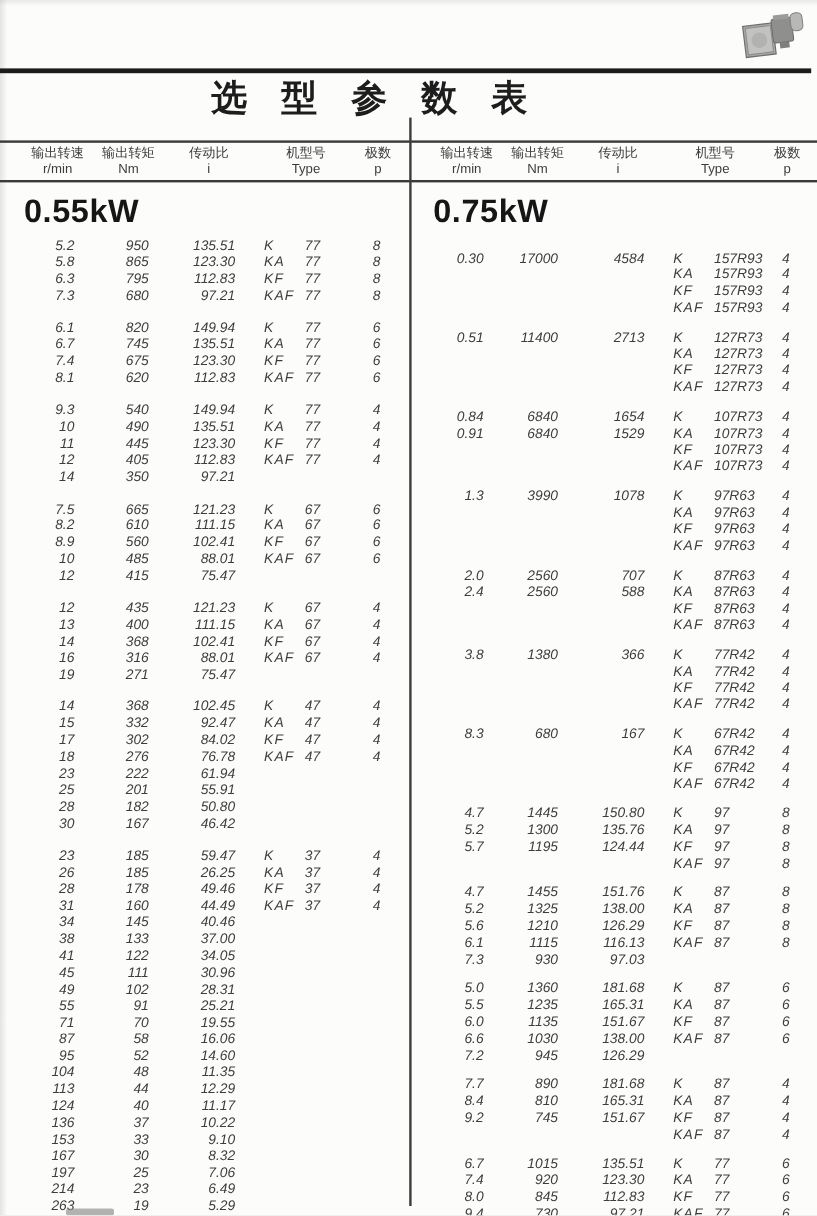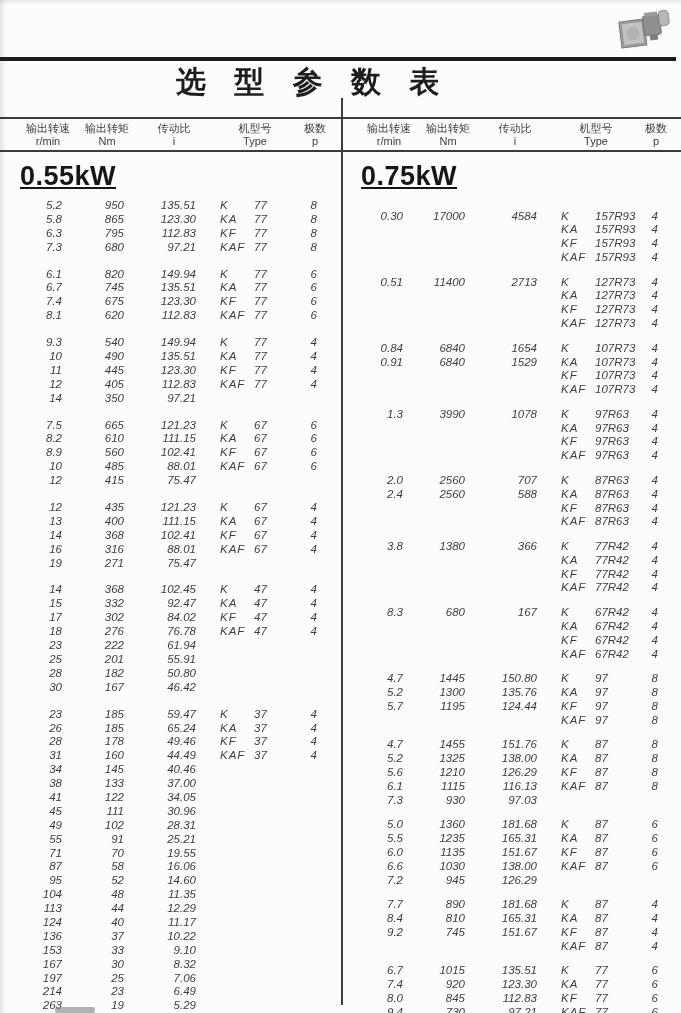--- a/index.html
+++ b/index.html
@@ -33,21 +33,21 @@
   .header-row{
     height:35px;border-top:2px solid #3a3a3a;border-bottom:2px solid #3a3a3a;
     display:grid;grid-template-columns:56px 62px 72px 90px 30px;
     padding-left:20px;box-sizing:border-box;align-content:center;
   }
   .hcell{text-align:center;font-size:11px;line-height:13px;color:#3c3c3c;}
   .hl2{font-size:11px;}
 
   .power-heading{
     height:47px;box-sizing:border-box;padding:9px 0 0 20px;
-    font-size:27px;font-weight:700;color:#161616;letter-spacing:0.5px;text-decoration:underline;
+    font-size:27px;font-weight:700;color:#161616;letter-spacing:0.5px;
   }
 
   .group{margin-top:13px;font-style:italic;}
   .group:first-child{margin-top:0;}
   .s1 .group{margin-top:10.5px;}
 
   .row{
     display:grid;grid-template-columns:56px 62px 72px 44px 46px 30px;
     padding-left:20px;height:13.9px;font-size:11.5px;line-height:13.9px;
     white-space:nowrap;
@@ -374,21 +374,21 @@
             <div class="cell c-speed">23</div>
             <div class="cell c-torque">185</div>
             <div class="cell c-ratio">59.47</div>
             <div class="cell c-typeL">K</div>
             <div class="cell c-typeN">37</div>
             <div class="cell c-poles">4</div>
           </div>
           <div class="row">
             <div class="cell c-speed">26</div>
             <div class="cell c-torque">185</div>
-            <div class="cell c-ratio">65.24</div>
+            <div class="cell c-ratio">26.25</div>
             <div class="cell c-typeL">KA</div>
             <div class="cell c-typeN">37</div>
             <div class="cell c-poles">4</div>
           </div>
           <div class="row">
             <div class="cell c-speed">28</div>
             <div class="cell c-torque">178</div>
             <div class="cell c-ratio">49.46</div>
             <div class="cell c-typeL">KF</div>
             <div class="cell c-typeN">37</div>

